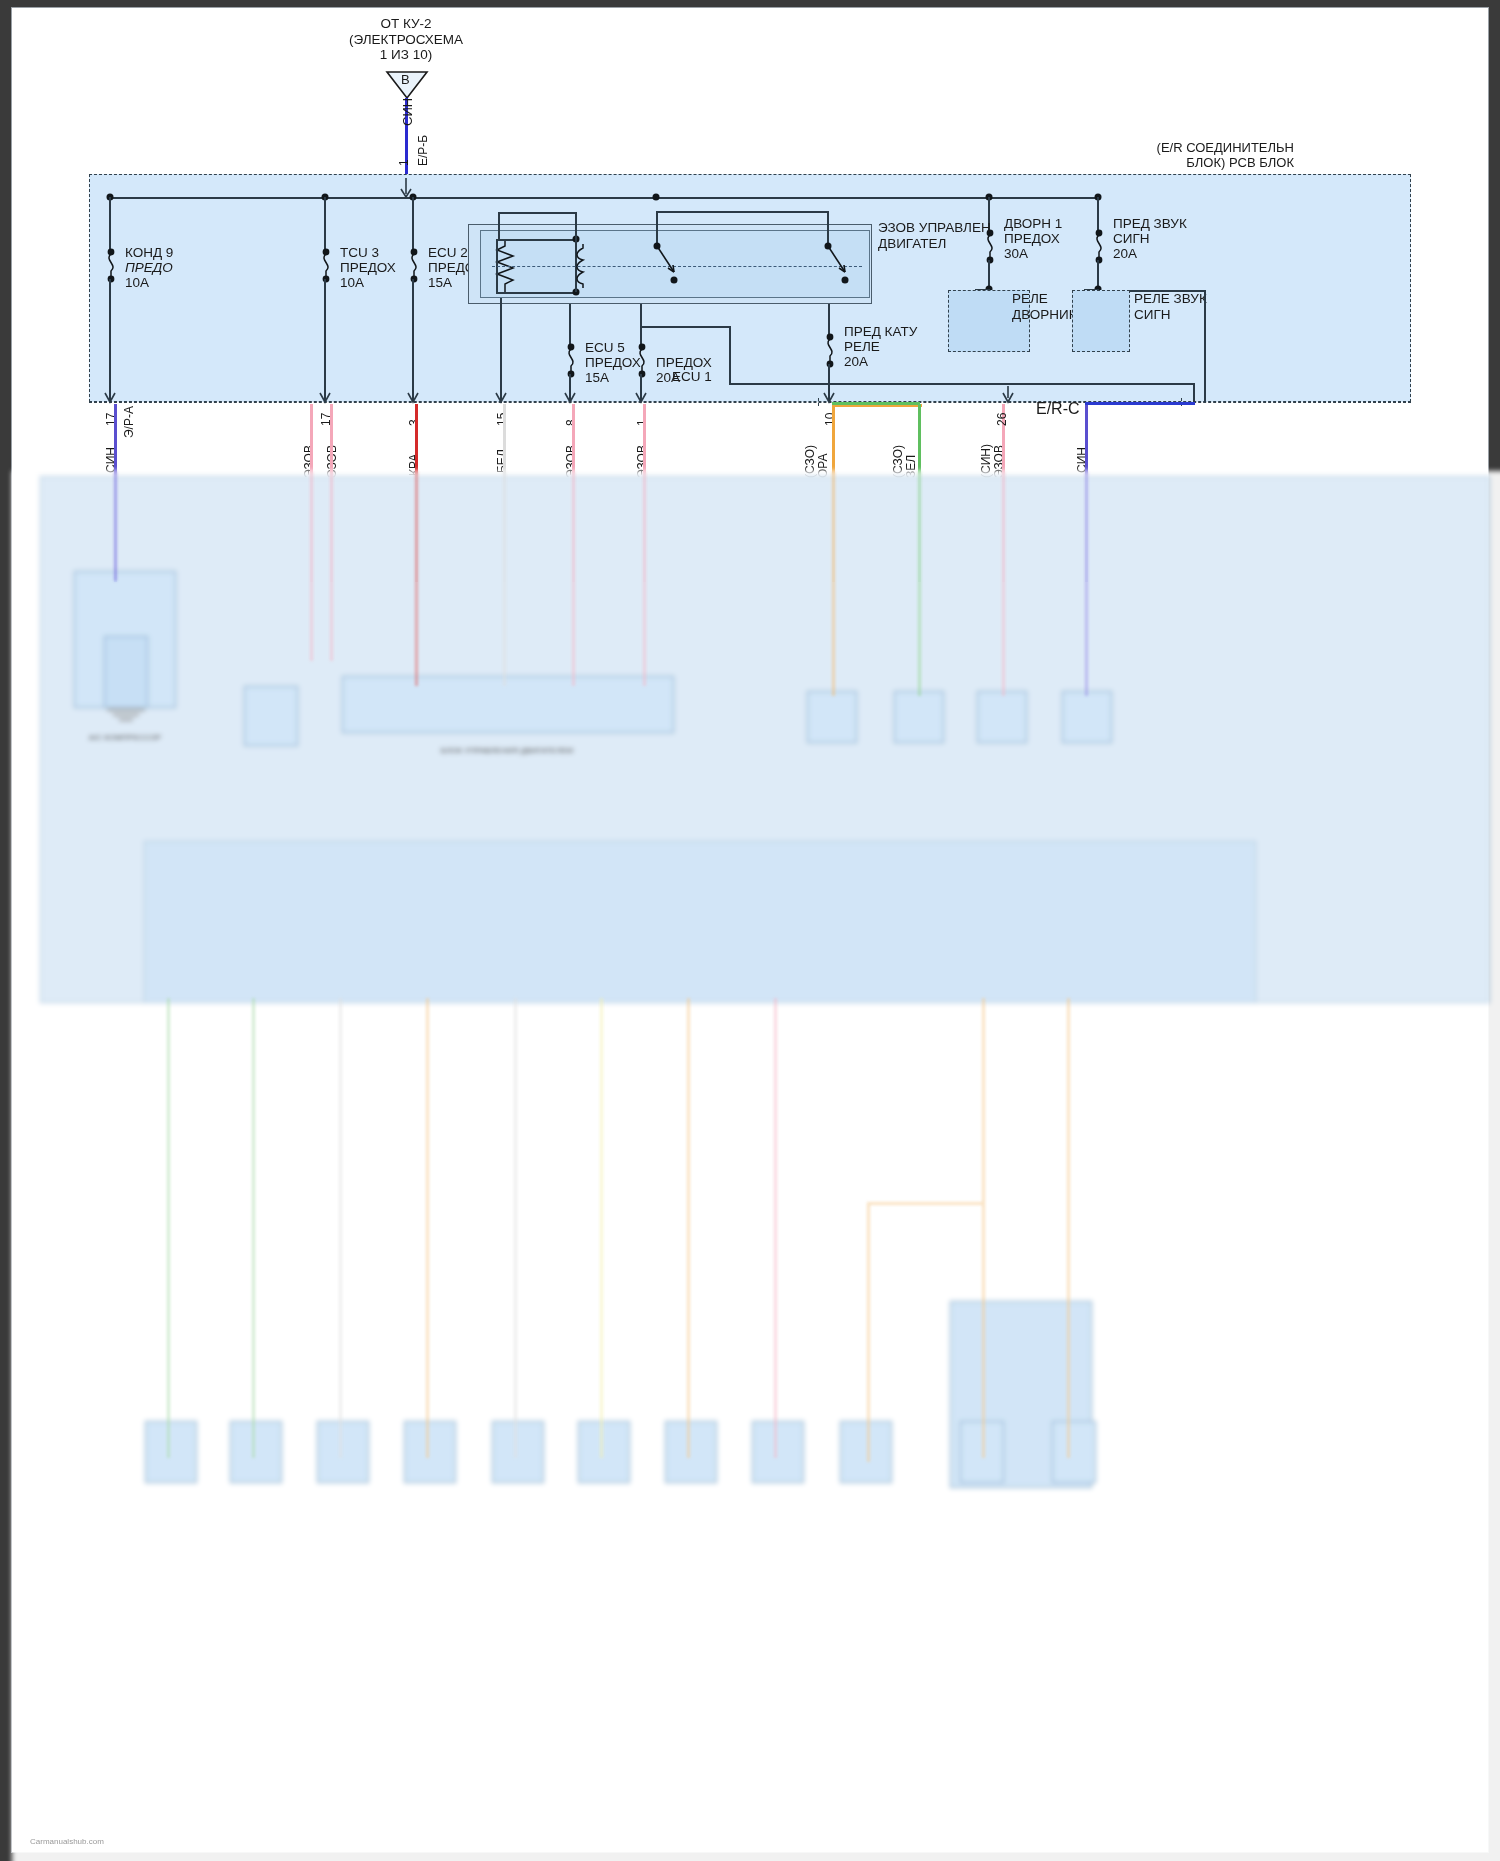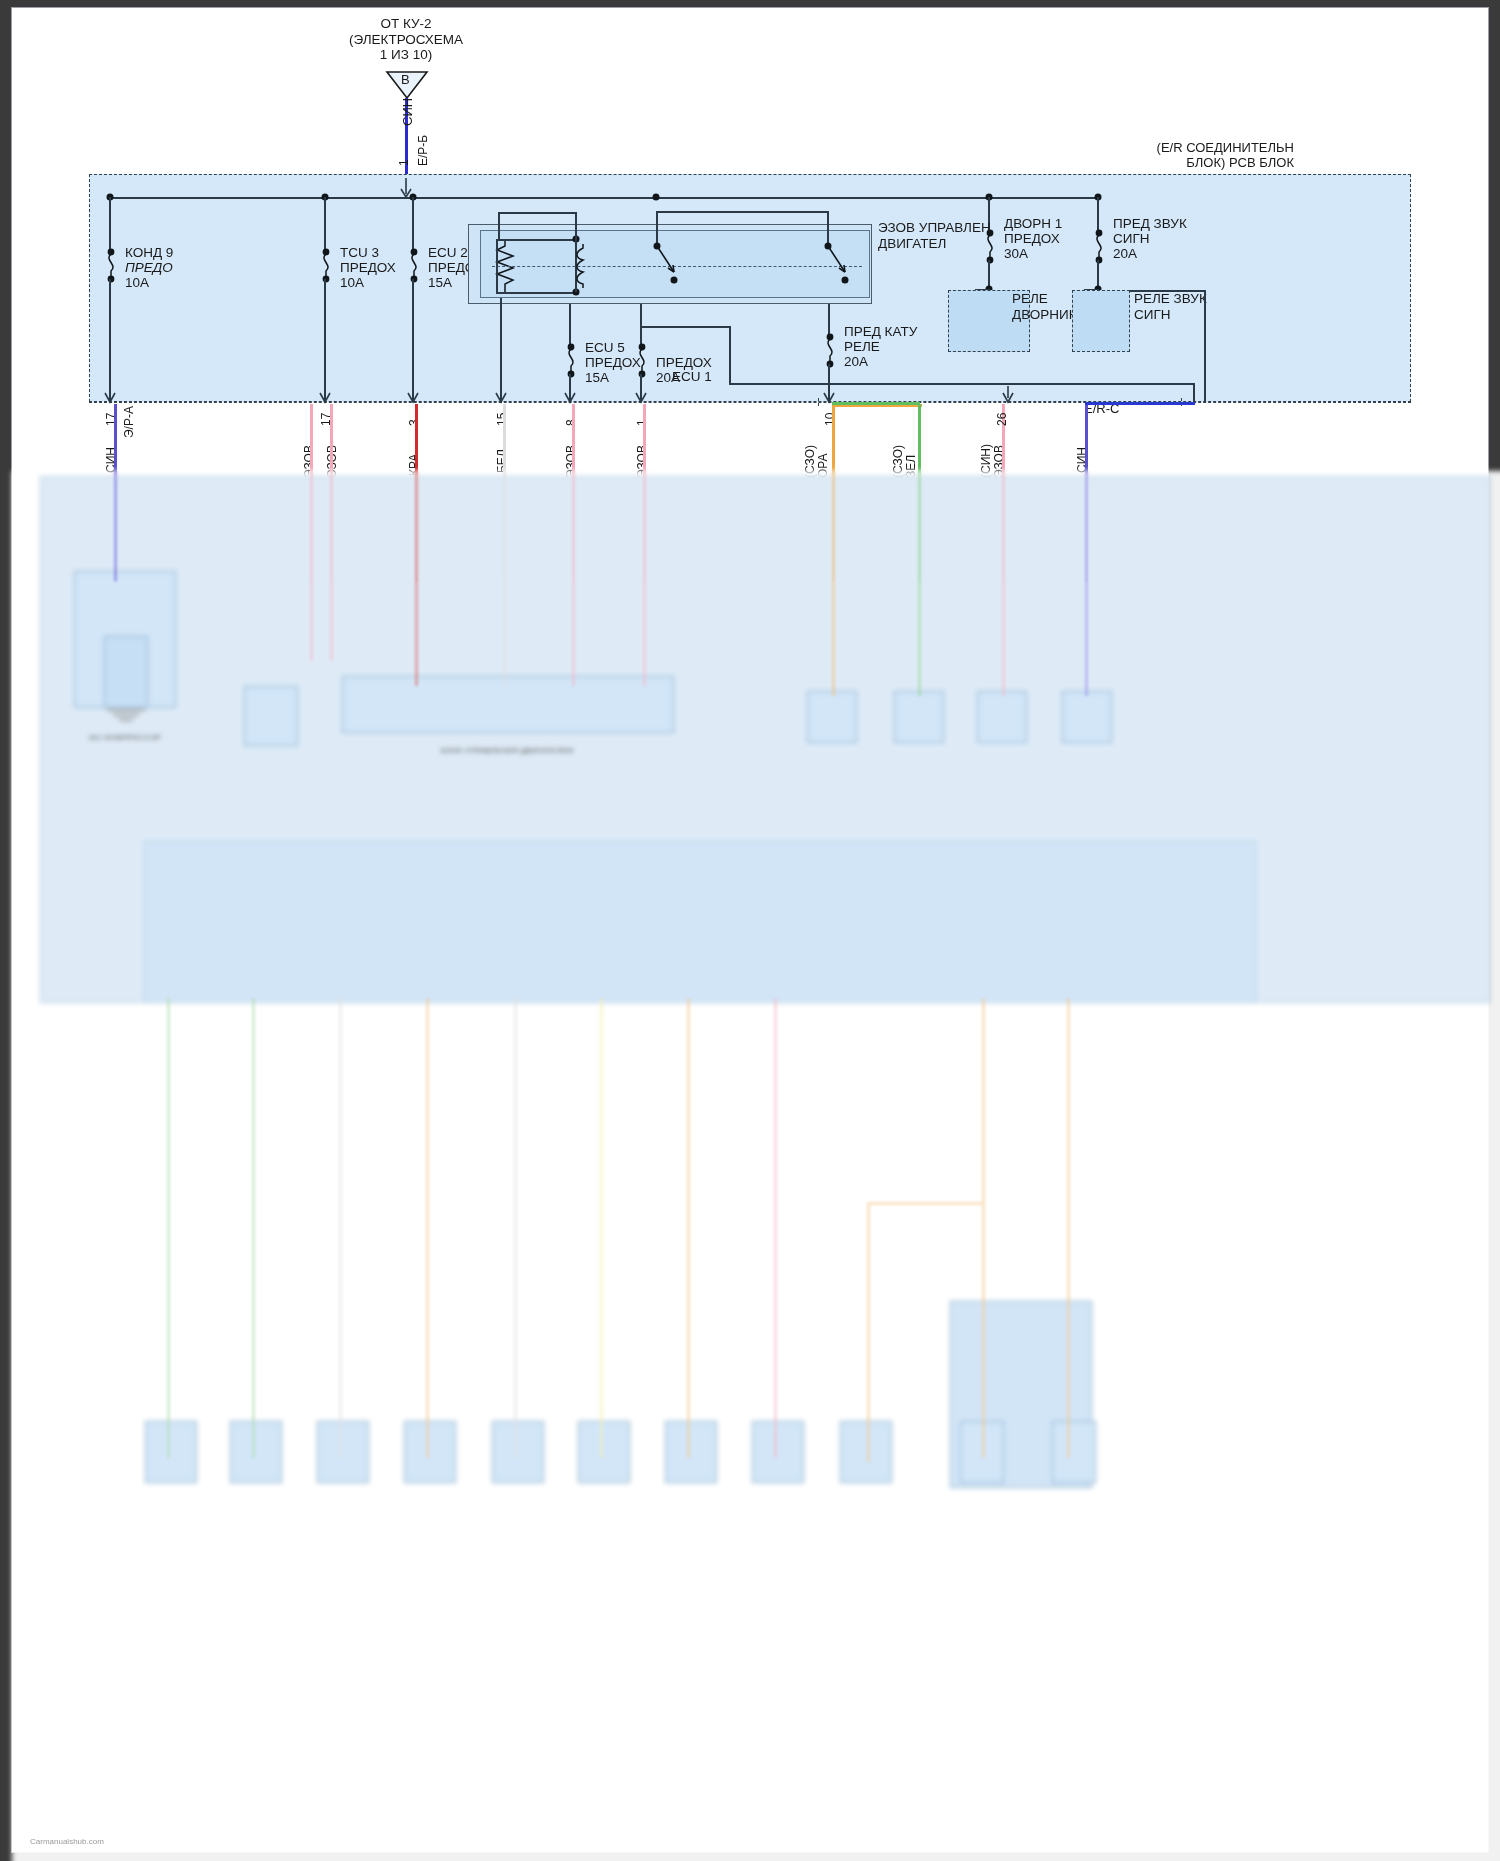--- a/index.html
+++ b/index.html
@@ -261,21 +261,21 @@
 
     <div class="box-dash-relay" style="left:1060px;top:282px;width:58px;height:62px;"></div>
     <div class="txt" style="left:1122px;top:283px;line-height:16px;">РЕЛЕ ЗВУК
 СИГН</div>
 
     <div class="ln vl" style="left:1192px;top:282px;height:112px;"></div>
     <div class="ln hl" style="left:1118px;top:282px;width:76px;"></div>
 
     <div class="dashed-h" style="left:77px;top:394px;width:1322px;"></div>
     <div class="box-dash" style="left:806px;top:390px;width:364px;height:8px;border-top:none;border-bottom:none;background:transparent;"></div>
-    <div class="txt" style="left:1072px;top:393px;font-size:13px;">E/R-C</div>
+    <div class="txt" style="left:1024px;top:393px;font-size:16px;">E/R-C</div>
 
     <svg style="position:absolute;left:90px;top:378px;" width="16" height="20">
       <path d="M8,0 L8,12 M3,7 L8,16 L13,7" stroke="#2b3a46" stroke-width="1.6" fill="none"></path>
     </svg>
     <div class="vtxt" style="left:92px;top:418px;font-size:12px;">17</div>
     <div class="vtxt" style="left:110px;top:430px;font-size:12px;">Э/Р-А</div>
     <div class="vtxt" style="left:92px;top:465px;font-size:12px;">СИН</div>
     <div class="wire" style="left:102px;top:396px;height:178px;background:#5a4fcf;"></div>
 
     <svg style="position:absolute;left:305px;top:378px;" width="16" height="20">

